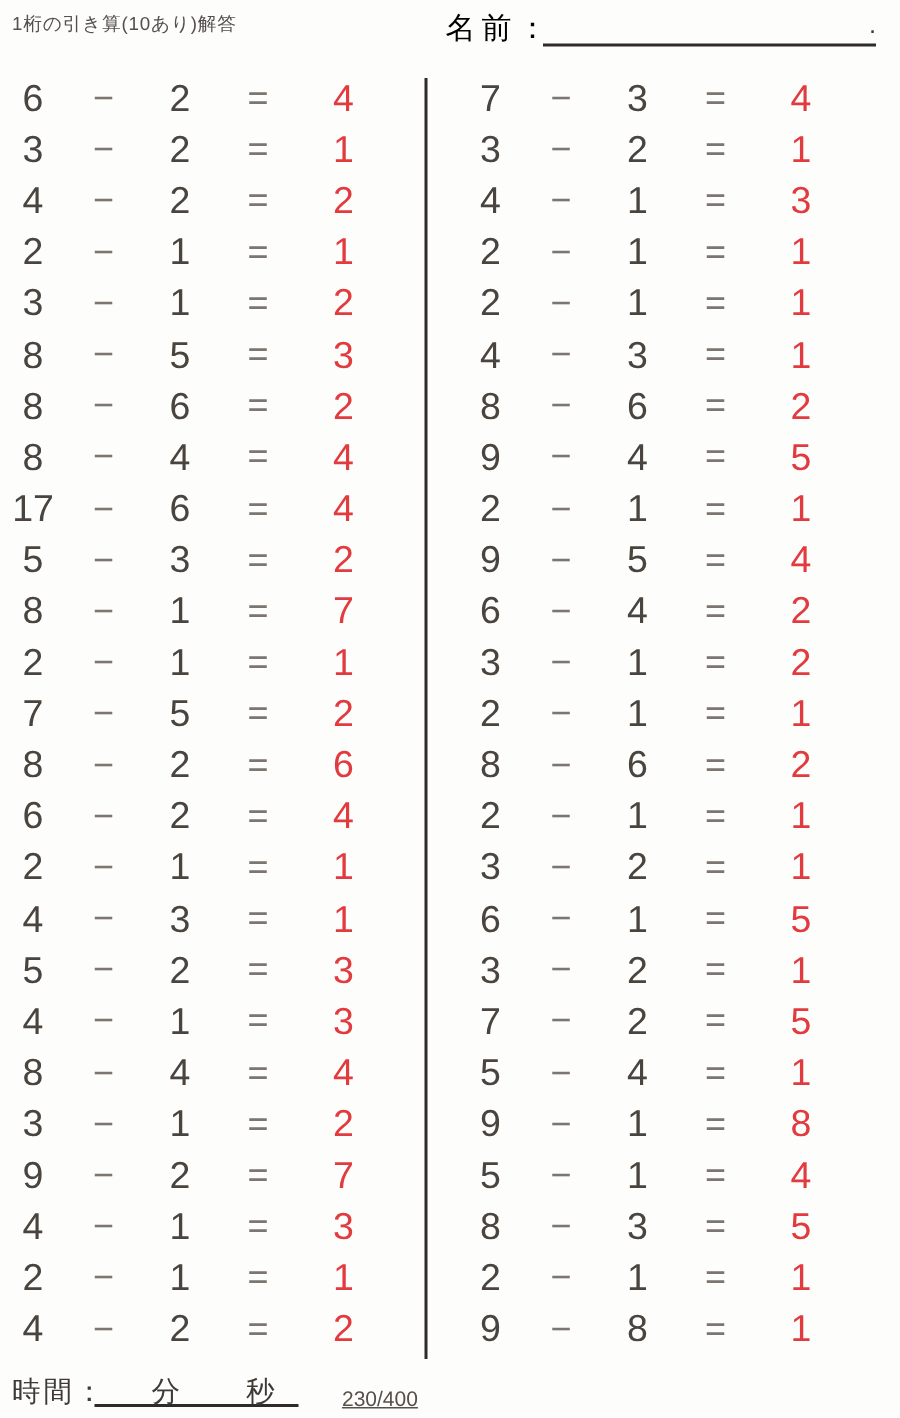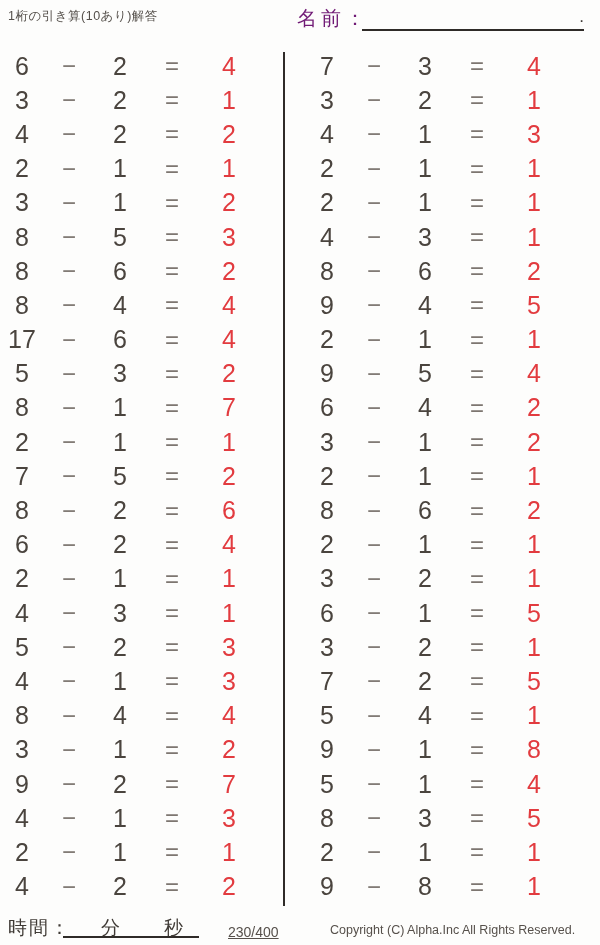--- a/index.html
+++ b/index.html
@@ -20,21 +20,21 @@
     font-size: 12.5px;
     letter-spacing: 0.5px;
     color: #55504b;
     white-space: nowrap;
   }
   .name-label {
     position: absolute;
     left: 297px; top: 5px;
     font-size: 20px;
     letter-spacing: 4px;
-    color: #701a75;
+    color: #000000;
     white-space: nowrap;
   }
   .name-line {
     position: absolute;
     left: 362px; top: 2px;
     width: 222px; height: 27px;
     border-bottom: 2px solid var(--line-black, #2f2b28);
     text-align: right;
     font-size: 17px;
     line-height: 29px;
@@ -476,16 +476,15 @@
       </section>
   </div>
 
   <div class="footer">
     <span class="time-label">時間：</span>
     <span class="time-line">
       <span class="time-min">分</span>
       <span class="time-sec">秒</span>
     </span>
     <span class="page-number">230/400</span>
-    <span class="copyright">Copyright (C) Alpha.Inc All Rights Reserved.</span>
   </div>
 
 </div>
 
 </body></html>

